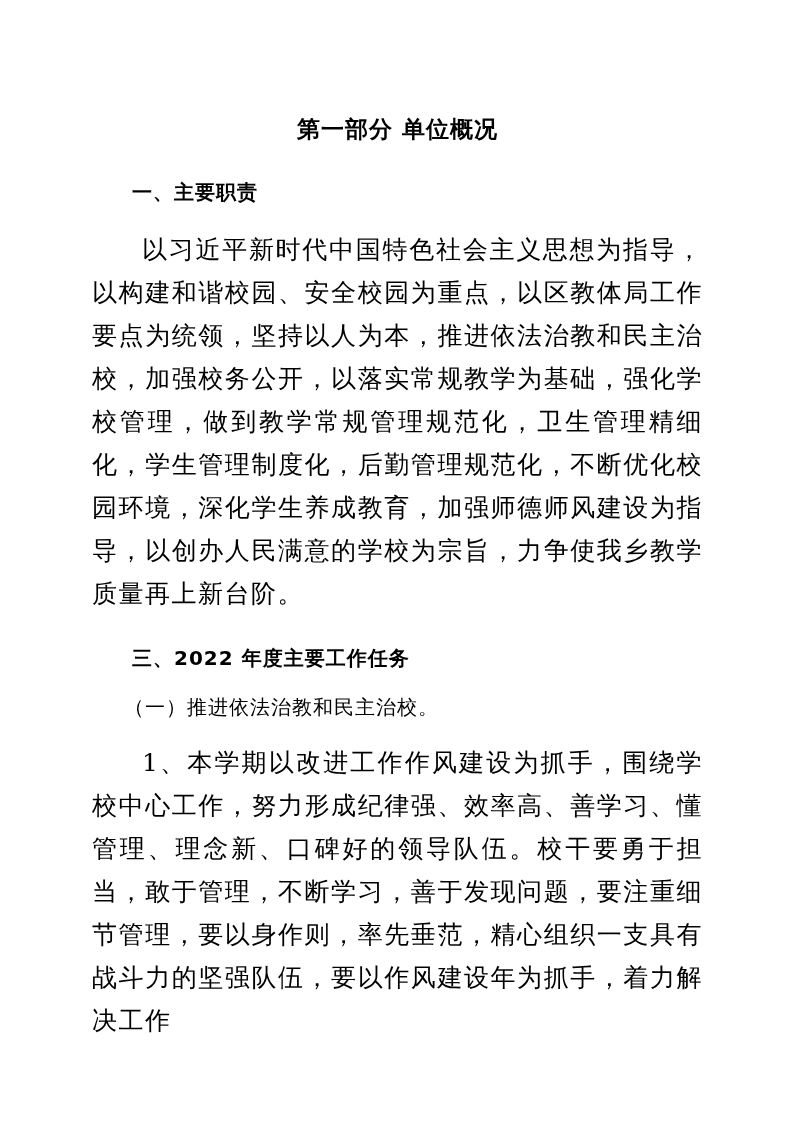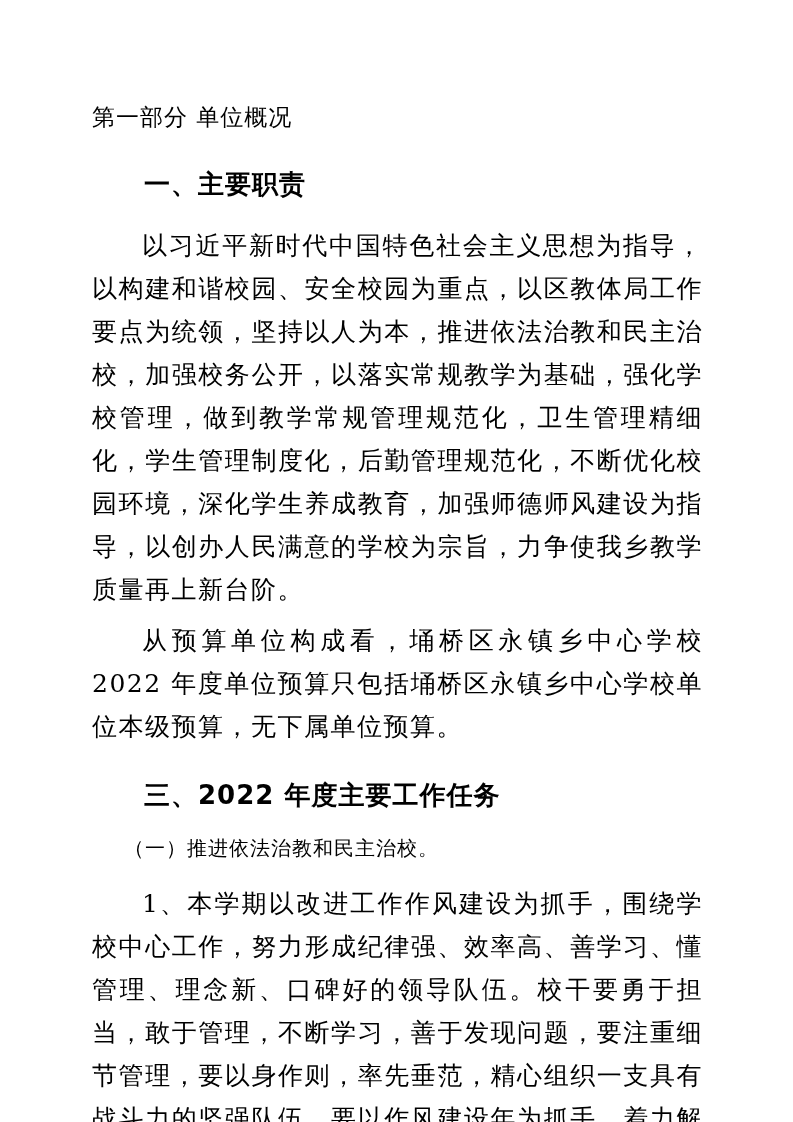--- a/index.html
+++ b/index.html
@@ -13,29 +13,30 @@
     height: 1122px;
     margin: 0 auto;
     background: #ffffff;
     box-sizing: border-box;
     padding: 102px 90px 0 92px;
     color: #000000;
     overflow: hidden;
   }
   .doc-title {
     font-family: "DejaVu Sans", "Liberation Sans", sans-serif;
-    font-weight: normal;
+    font-weight: bold;
     font-size: 23px;
+    text-align: center;
     letter-spacing: 1px;
-    margin: 0 0 34px 0;
+    margin: 12px 0 34px 0;
   }
   .heading {
     font-family: "DejaVu Sans", "Liberation Sans", sans-serif;
     font-weight: bold;
-    font-size: 26px;
+    font-size: 20px;
     letter-spacing: 1px;
     text-indent: 2em;
     margin: 30px 0 22px 0;
   }
   .para {
     font-family: "DejaVu Serif", "Liberation Serif", serif;
     font-size: 25px;
     line-height: 43px;
     letter-spacing: 1.5px;
     text-align: justify;
@@ -55,21 +56,20 @@
 
 <div class="page">
 
   <h1 class="doc-title">第一部分 单位概况</h1>
 
   <h2 class="heading">一、主要职责</h2>
 
   <p class="para">以习近平新时代中国特色社会主义思想为指导，以构建和谐校园、安全校园为重点，以区教体局工作要点为统领，坚持以人为本，推进依法治教和民主治校，加强校务公开，以落实常规教学为基础，强化学校管理，做到教学常规管理规范化，卫生管理精细化，学生管理制度化，后勤管理规范化，不断优化校园环境，深化学生养成教育，加强师德师风建设为指导，以创办人民满意的学校为宗旨，力争使我乡教学质量再上新台阶。</p>
 
 
-  <p class="para">从预算单位构成看，埇桥区永镇乡中心学校 2022 年度单位预算只包括埇桥区永镇乡中心学校单位本级预算，无下属单位预算。</p>
 
   <h2 class="heading">三、2022 年度主要工作任务</h2>
 
   <p class="subheading">（一）推进依法治教和民主治校。</p>
 
   <p class="para">1、本学期以改进工作作风建设为抓手，围绕学校中心工作，努力形成纪律强、效率高、善学习、懂管理、理念新、口碑好的领导队伍。校干要勇于担当，敢于管理，不断学习，善于发现问题，要注重细 节管理，要以身作则，率先垂范，精心组织一支具有战斗力的坚强队伍，要以作风建设年为抓手，着力解决工作</p>
 
 </div>
 
 </body></html>

